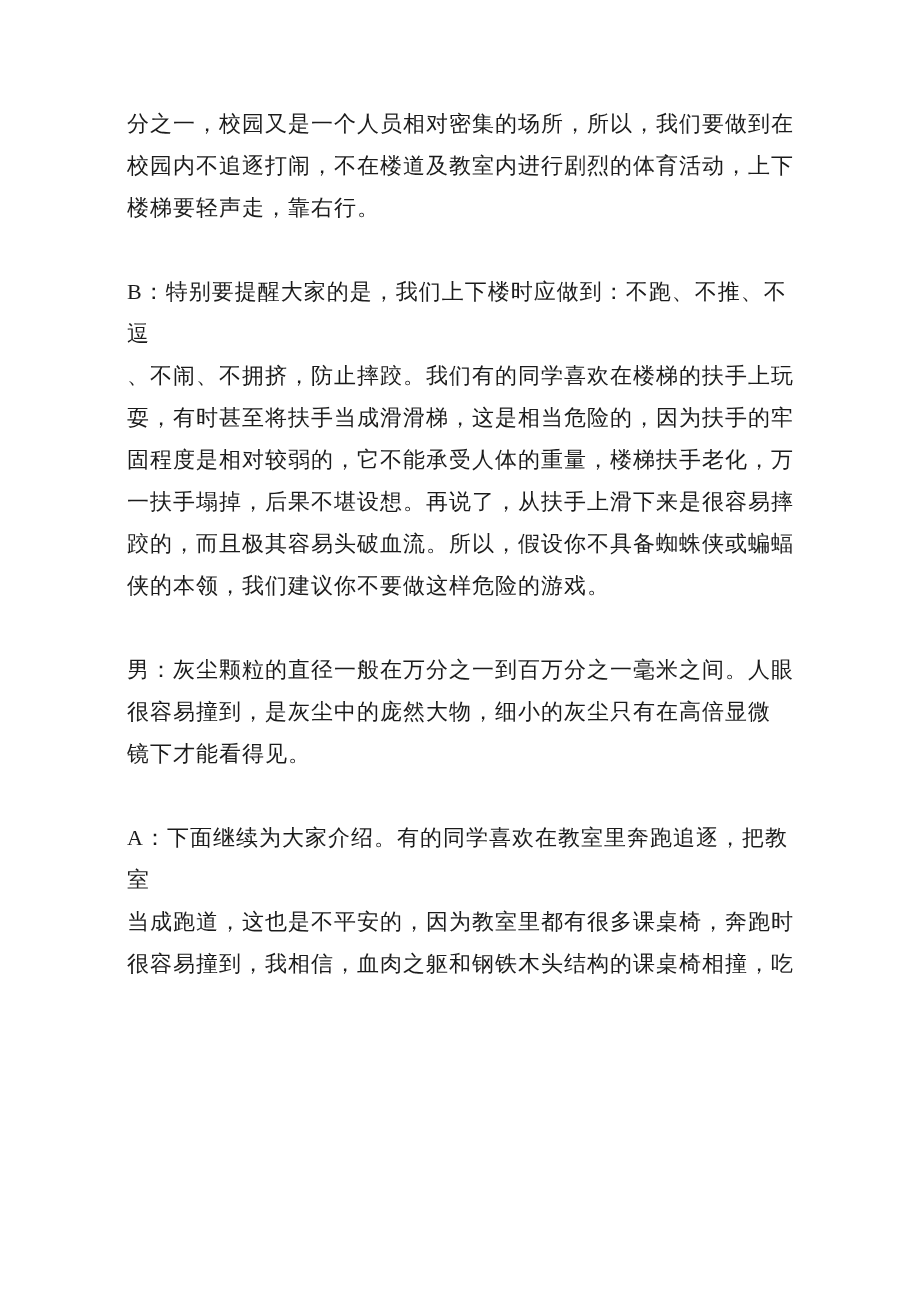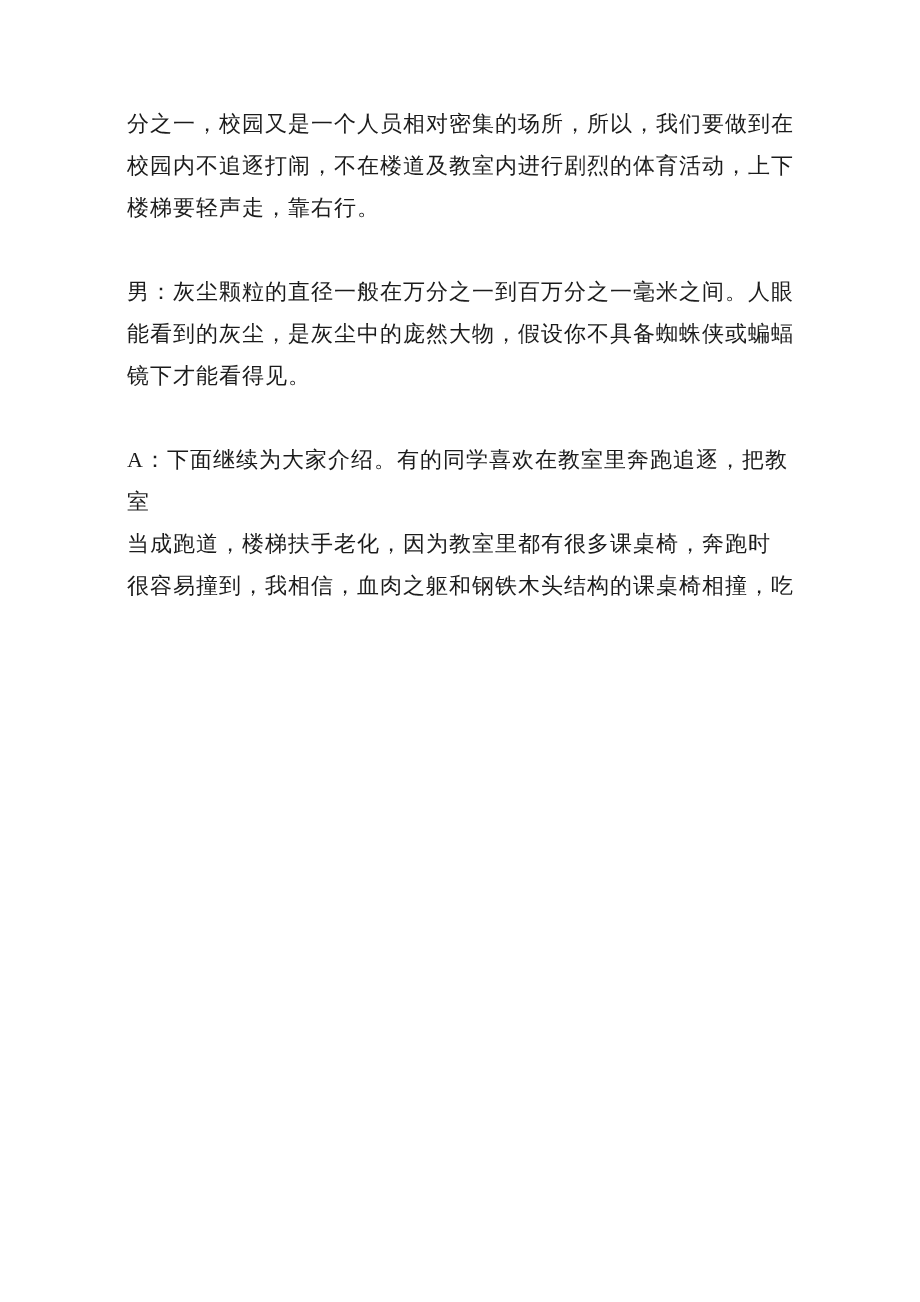--- a/index.html
+++ b/index.html
@@ -41,20 +41,27 @@
   }
 </style>
 </head>
 <body>
 
 <div class="page">
   <div class="content">
     <p class="para">分之一，校园又是一个人员相对密集的场所，所以，我们要做到在
 校园内不追逐打闹，不在楼道及教室内进行剧烈的体育活动，上下
 楼梯要轻声走，靠右行。</p>
+    <p class="para">B：特别要提醒大家的是，我们上下楼时应做到：不跑、不推、不逗
+、不闹、不拥挤，防止摔跤。我们有的同学喜欢在楼梯的扶手上玩
+耍，有时甚至将扶手当成滑滑梯，这是相当危险的，因为扶手的牢
+固程度是相对较弱的，它不能承受人体的重量，楼梯扶手老化，万
+一扶手塌掉，后果不堪设想。再说了，从扶手上滑下来是很容易摔
+跤的，而且极其容易头破血流。所以，假设你不具备蜘蛛侠或蝙蝠
+侠的本领，我们建议你不要做这样危险的游戏。</p>
     <p class="para">男：灰尘颗粒的直径一般在万分之一到百万分之一毫米之间。人眼
-能看到的灰尘，是灰尘中的庞然大物，假设你不具备蜘蛛侠或蝙蝠
+很容易撞到，是灰尘中的庞然大物，细小的灰尘只有在高倍显微
 镜下才能看得见。</p>
     <p class="para">A：下面继续为大家介绍。有的同学喜欢在教室里奔跑追逐，把教室
-当成跑道，楼梯扶手老化，因为教室里都有很多课桌椅，奔跑时
+当成跑道，这也是不平安的，因为教室里都有很多课桌椅，奔跑时
 很容易撞到，我相信，血肉之躯和钢铁木头结构的课桌椅相撞，吃</p>
   </div>
 </div>
 
 </body></html>

